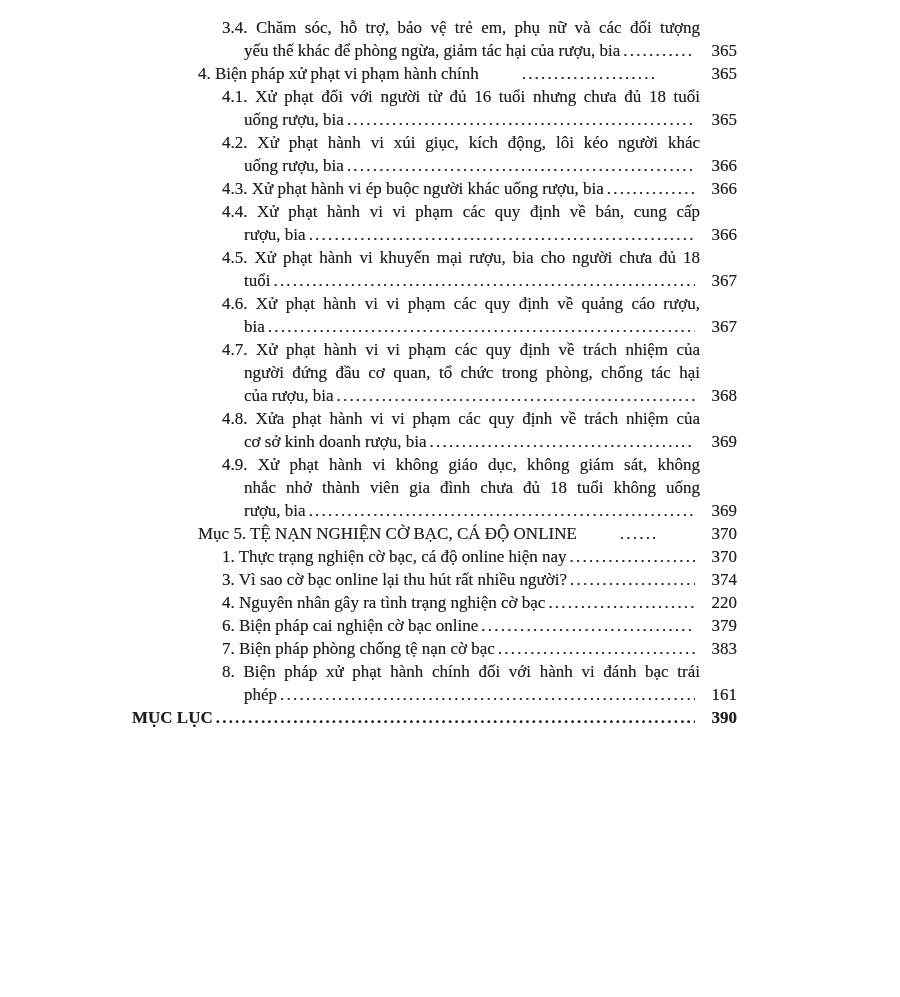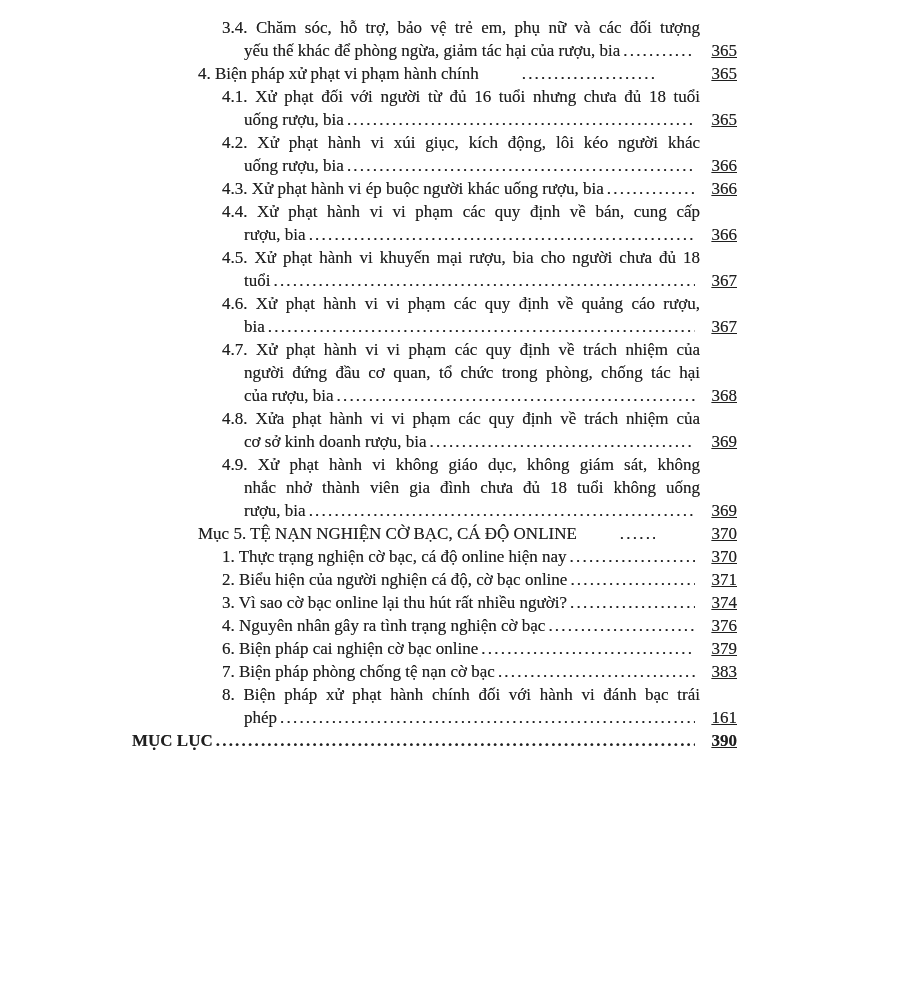--- a/index.html
+++ b/index.html
@@ -54,21 +54,20 @@
     margin: 0 5px 0 3px;
   }
   .leader::after {
     content: "................................................................................................................................";
     letter-spacing: 2.2px;
   }
   .page-num {
     flex: none;
     width: 37px;
     text-align: right;
-    text-decoration: underline;
   }
   .bold { font-weight: 700; }
 </style>
 </head>
 <body>
 
 <div class="page">
   <div class="toc">
       <div class="jrow ind-sub">3.4. Chăm sóc, hỗ trợ, bảo vệ trẻ em, phụ nữ và các đối tượng</div>
       <div class="row ind-cont">
@@ -140,33 +139,28 @@
         <span class="text">Mục 5. TỆ NẠN NGHIỆN CỜ BẠC, CÁ ĐỘ ONLINE</span>
         <span class="leader"></span>
         <span class="page-num">370</span>
       </div>
       <div class="row ind-sub">
         <span class="text">1. Thực trạng nghiện cờ bạc, cá độ online hiện nay</span>
         <span class="leader"></span>
         <span class="page-num">370</span>
       </div>
       <div class="row ind-sub">
-        <span class="text">2. Biểu hiện của người nghiện cá độ, cờ bạc online</span>
-        <span class="leader"></span>
-        <span class="page-num">371</span>
-      </div>
-      <div class="row ind-sub">
         <span class="text">3. Vì sao cờ bạc online lại thu hút rất nhiều người?</span>
         <span class="leader"></span>
         <span class="page-num">374</span>
       </div>
       <div class="row ind-sub">
         <span class="text">4. Nguyên nhân gây ra tình trạng nghiện cờ bạc</span>
         <span class="leader"></span>
-        <span class="page-num">376</span>
+        <span class="page-num">220</span>
       </div>
       <div class="row ind-sub">
         <span class="text">6. Biện pháp cai nghiện cờ bạc online</span>
         <span class="leader"></span>
         <span class="page-num">379</span>
       </div>
       <div class="row ind-sub">
         <span class="text">7. Biện pháp phòng chống tệ nạn cờ bạc</span>
         <span class="leader"></span>
         <span class="page-num">383</span>

